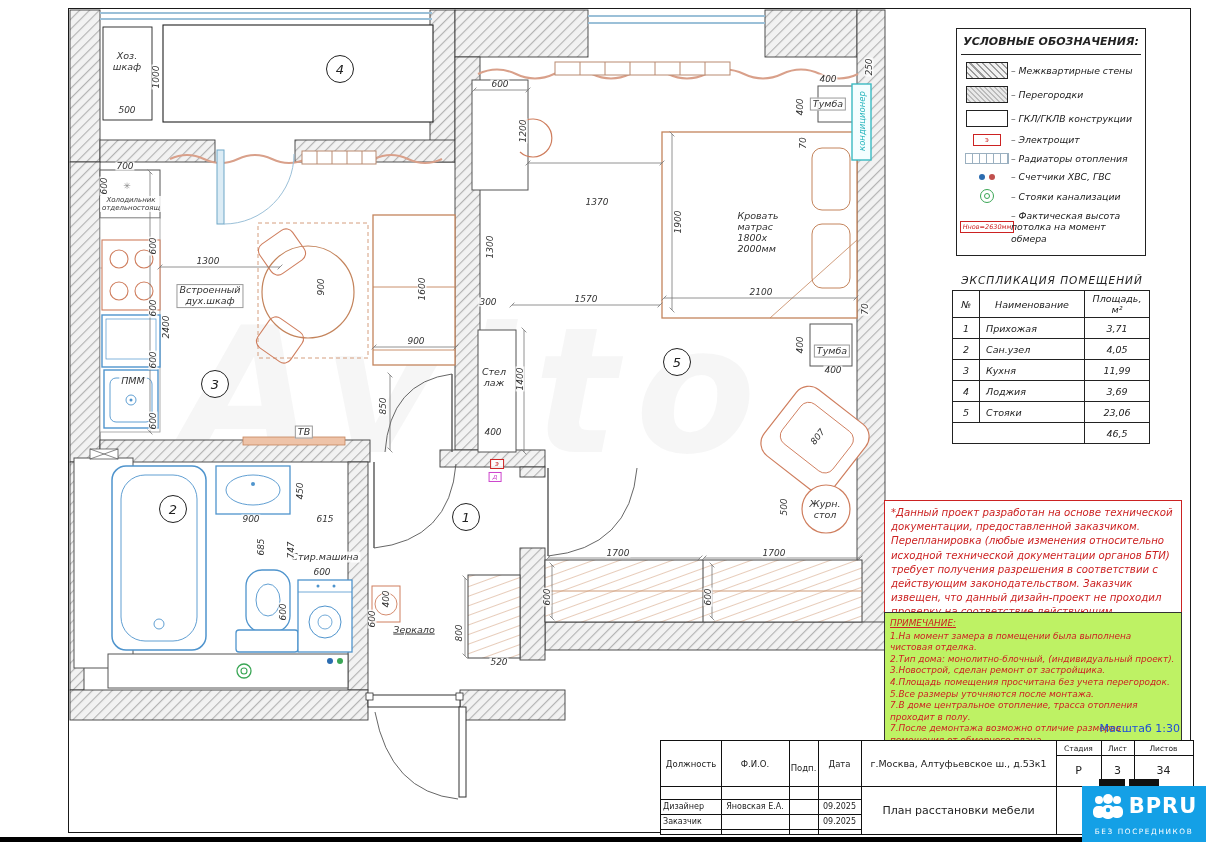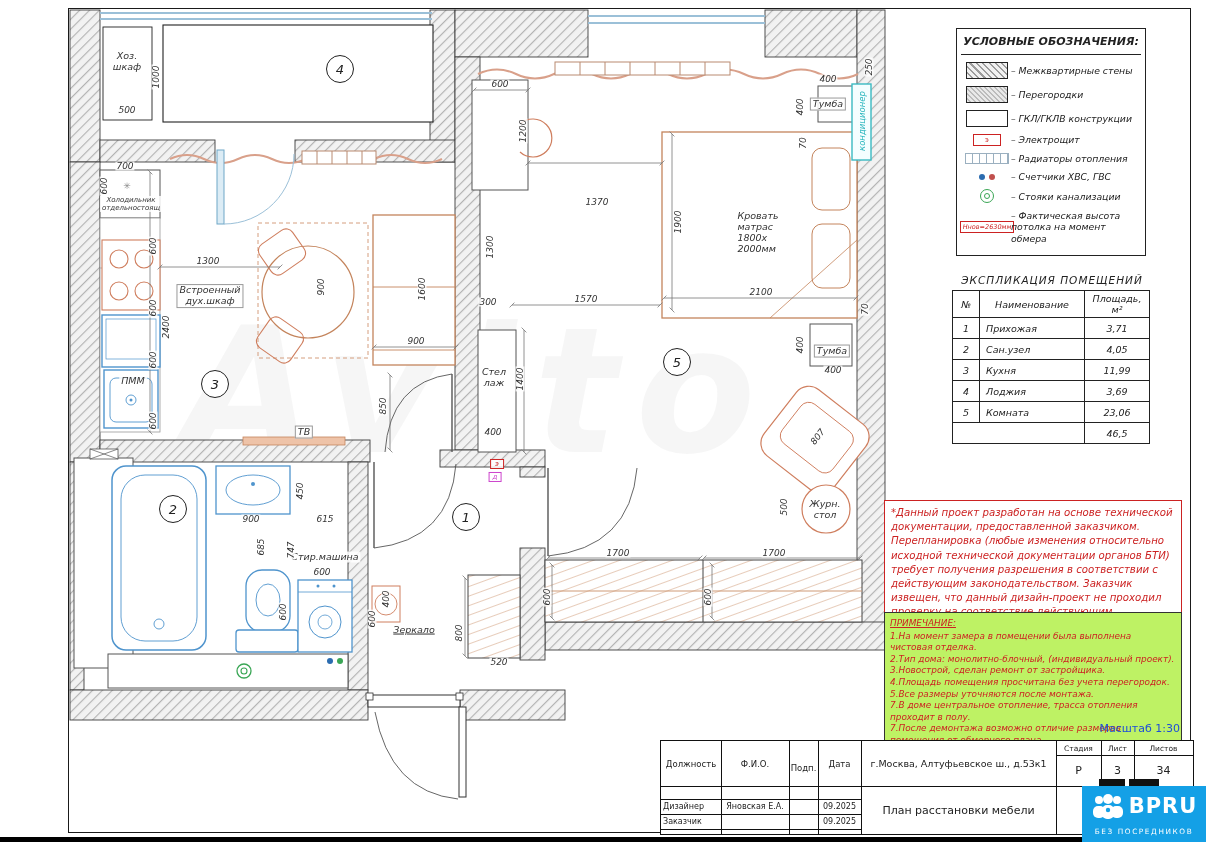--- a/index.html
+++ b/index.html
@@ -426,21 +426,21 @@
             <td class="c-name">Кухня</td>
             <td class="c-area">11,99</td>
           </tr>
           <tr>
             <td class="c-num">4</td>
             <td class="c-name">Лоджия</td>
             <td class="c-area">3,69</td>
           </tr>
           <tr>
             <td class="c-num">5</td>
-            <td class="c-name">Комната</td>
+            <td class="c-name">Стояки</td>
             <td class="c-area">23,06</td>
           </tr>
         </tbody>
       <tfoot>
         <tr>
           <td colspan="2"></td>
           <td class="c-area">46,5</td>
         </tr>
       </tfoot>
     </table>

